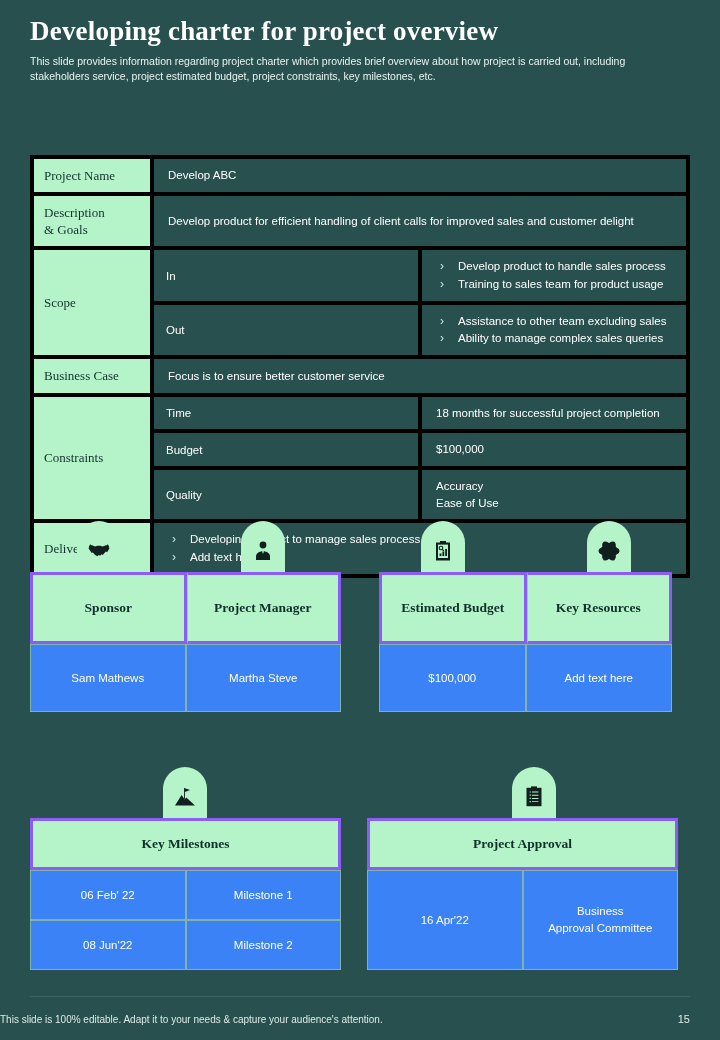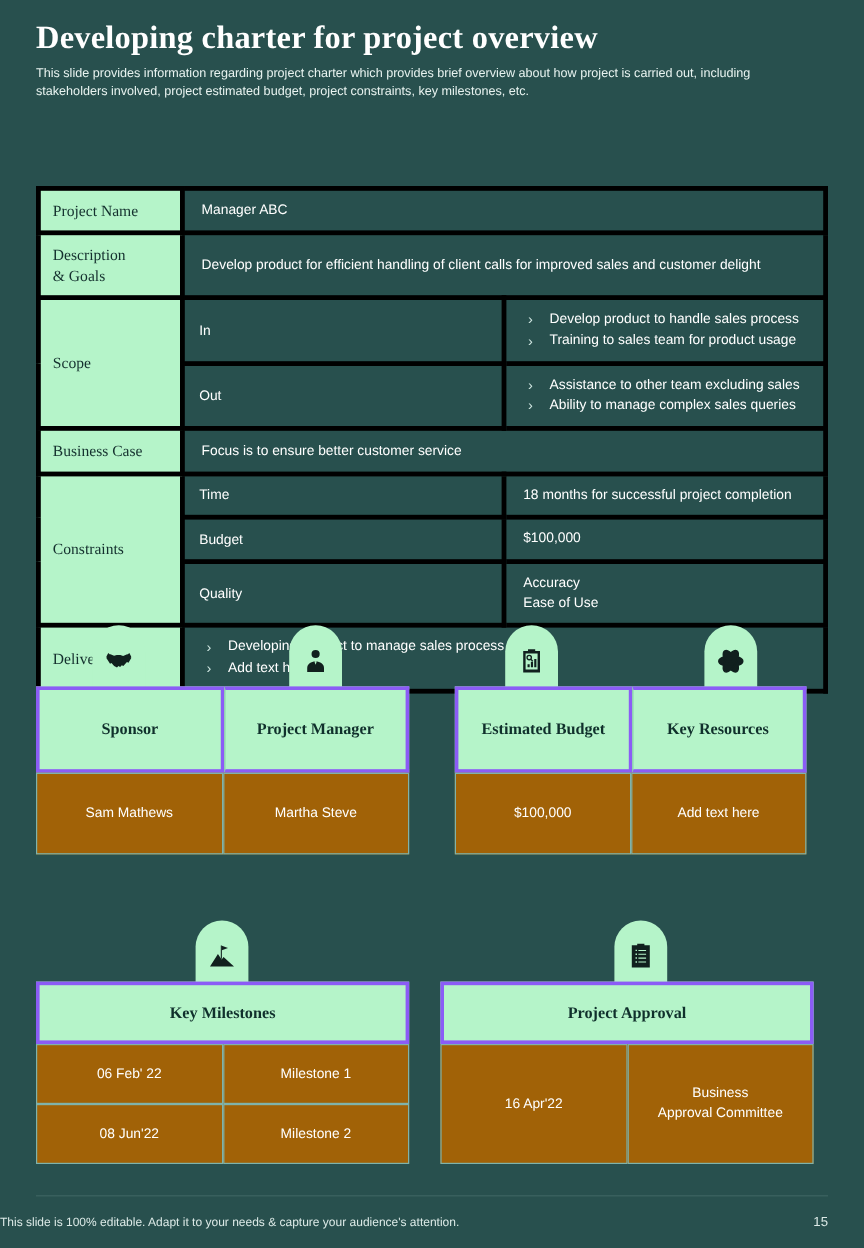--- a/index.html
+++ b/index.html
@@ -127,21 +127,21 @@
     font-size: 13.5px;
     display: flex;
     align-items: center;
     justify-content: center;
     border: 3px solid #8b5cf6;
     text-align: center;
   }
   .cell-h + .cell-h { border-left: 1px solid #8fd9b0; }
   .cell-b {
     flex: 1;
-    background: #a16207;
+    background: #3b82f6;
     color: #ffffff;
     font-size: 11.5px;
     display: flex;
     align-items: center;
     justify-content: center;
     border: 1px solid #7fb3ab;
     text-align: center;
     line-height: 1.45;
   }
 
@@ -175,28 +175,28 @@
     color: #dceae7;
   }
 </style>
 </head>
 <body>
 
 <div class="slide">
 
   <div class="header">
     <div class="title">Developing charter for project overview</div>
-    <div class="subtitle">This slide provides information regarding project charter which provides brief overview about how project is carried out, including stakeholders involved, project estimated budget, project constraints, key milestones, etc.</div>
+    <div class="subtitle">This slide provides information regarding project charter which provides brief overview about how project is carried out, including stakeholders service, project estimated budget, project constraints, key milestones, etc.</div>
   </div>
 
   <table class="charter">
     <tbody>
         <tr>
       <td class="lbl">Project Name</td>
-      <td class="val" colspan="2">Manager ABC</td>
+      <td class="val" colspan="2">Develop ABC</td>
     </tr>
     <tr>
       <td class="lbl" style="white-space:pre-line">Description
 &amp; Goals</td>
       <td class="val" colspan="2" style="height:42px">Develop  product for efficient  handling of client calls for improved  sales and customer delight</td>
     </tr>
     <tr>
       <td class="lbl" rowspan="2">Scope</td>
       <td class="sub">In</td>
       <td class="val">

